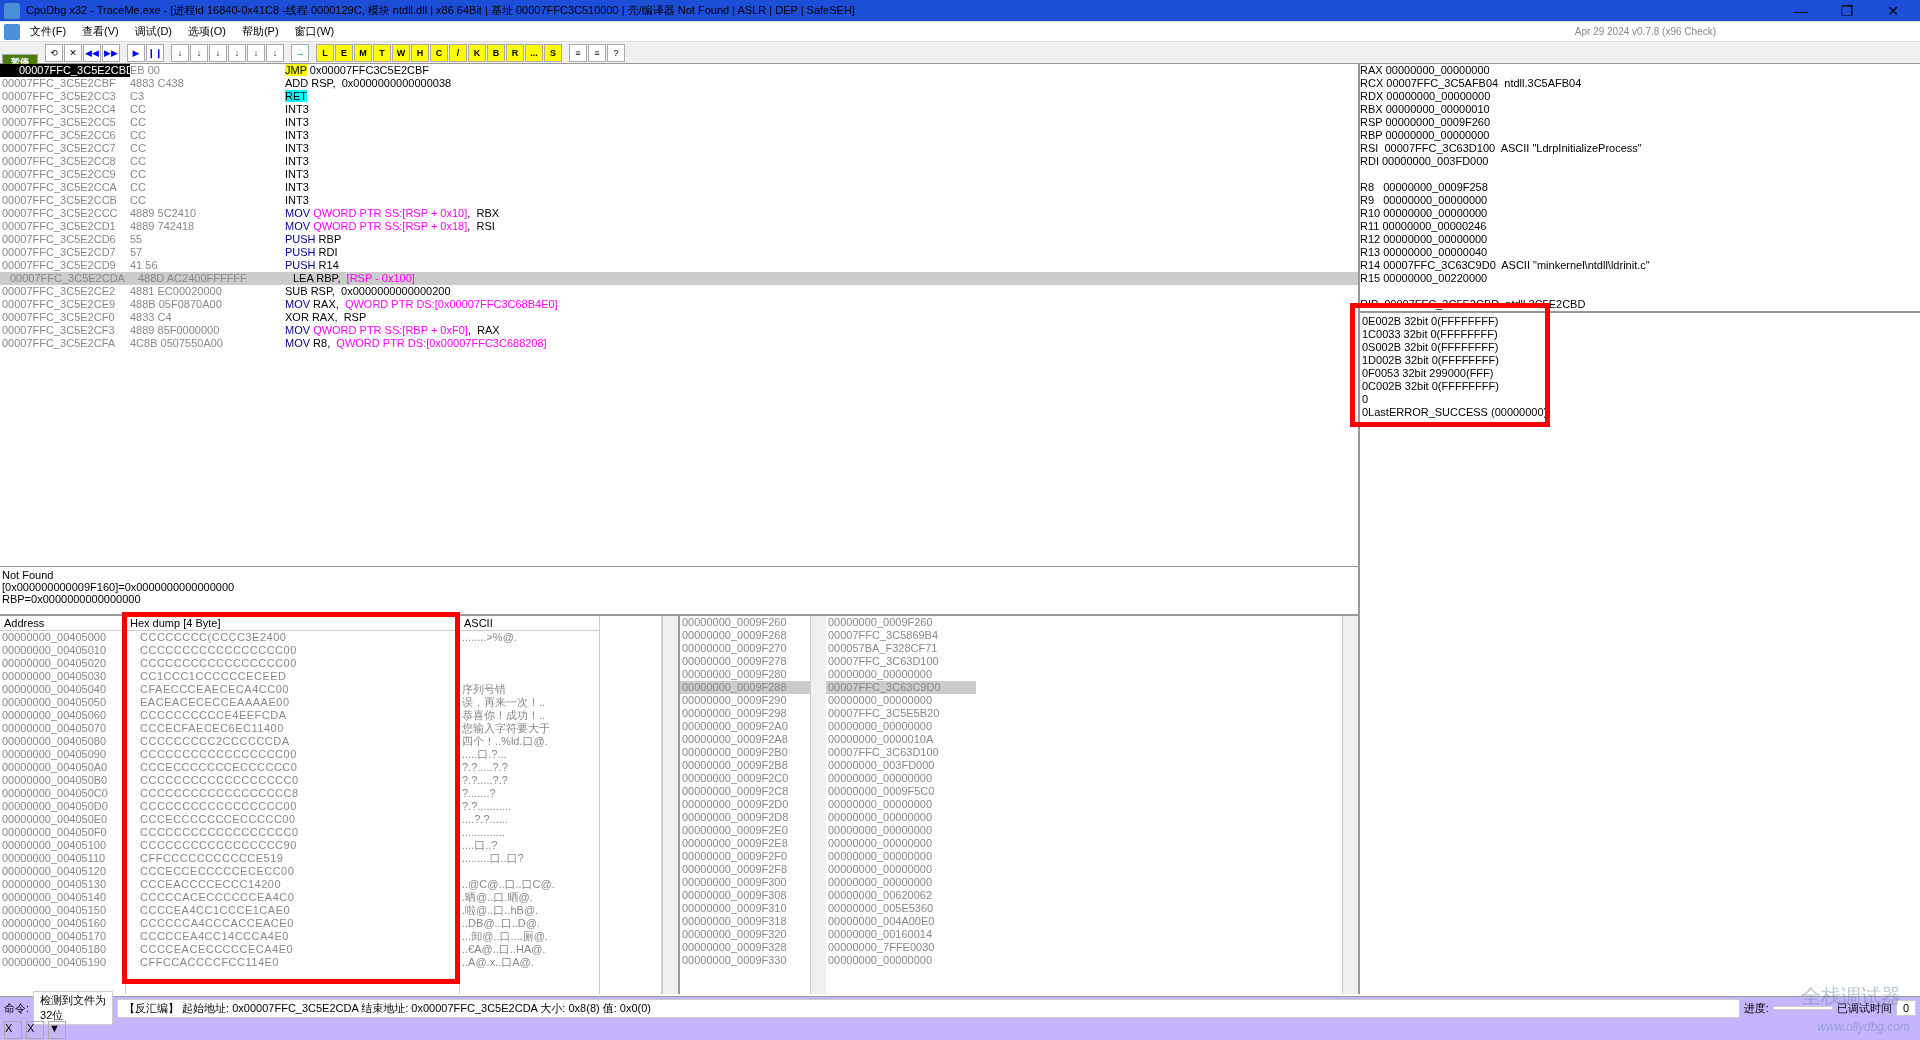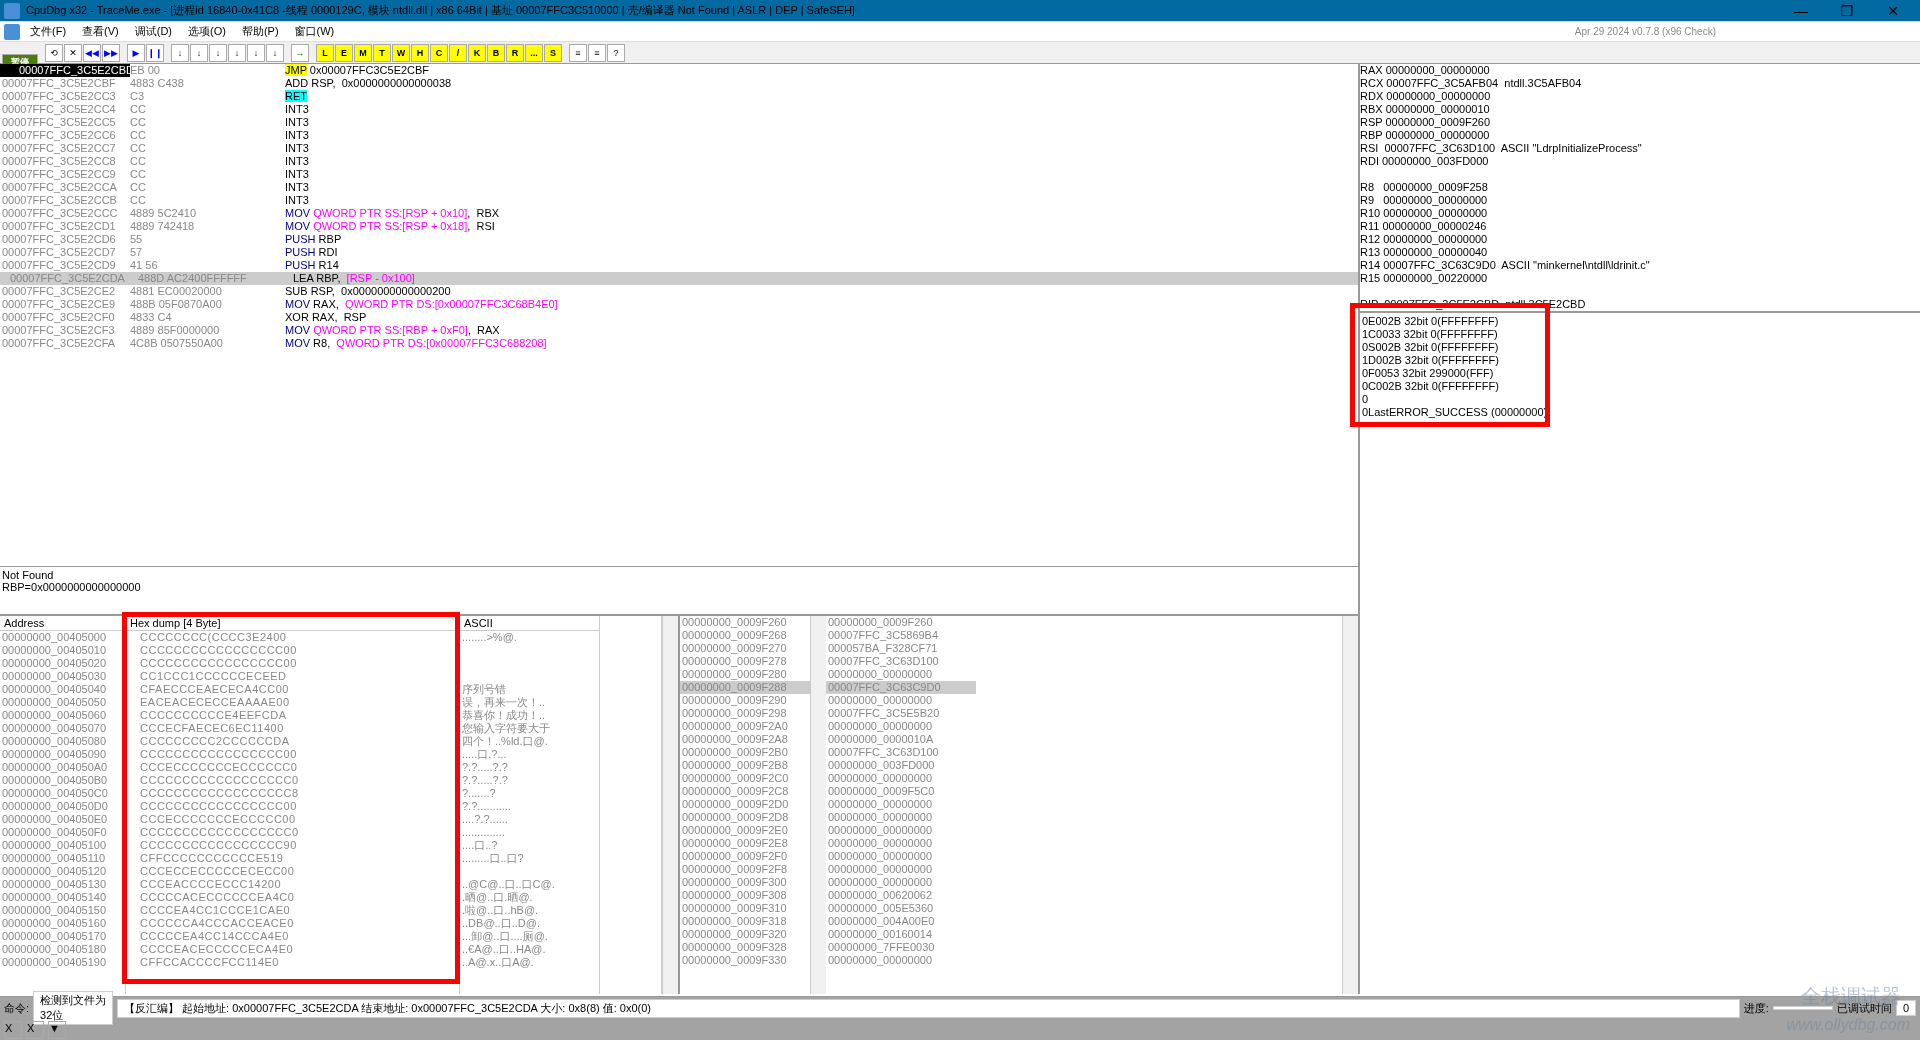--- a/index.html
+++ b/index.html
@@ -1,17 +1,17 @@
 <!DOCTYPE html>
 <html><head>
 <meta charset="utf-8">
 <style>
 * { margin: 0; padding: 0; box-sizing: border-box; font-family: "Microsoft YaHei", Arial, sans-serif; font-size: 11px; }
 body { background: #fff; width: 1920px; height: 1040px; overflow: hidden; position: relative; }
-.titlebar { height: 22px; background: #0369a1; display: flex; align-items: center; padding: 0 4px; border-bottom: 1px solid #ddd; }
+.titlebar { height: 22px; background: #1d4ed8; display: flex; align-items: center; padding: 0 4px; border-bottom: 1px solid #ddd; }
 .titlebar .icon { width: 16px; height: 16px; background: #4a90d9; border-radius: 2px; margin-right: 6px; }
 .titlebar .title { flex: 1; color: #000; }
 .titlebar .winbtns { display: flex; gap: 0; }
 .titlebar .winbtns span { width: 46px; height: 22px; display: flex; align-items: center; justify-content: center; color: #000; font-size: 14px; }
 .menubar { height: 20px; display: flex; align-items: center; padding: 0 4px; gap: 4px; border-bottom: 1px solid #ddd; }
 .menubar .micon { width: 16px; height: 16px; background: #4a90d9; border-radius: 2px; }
 .menubar span { padding: 2px 6px; color: #000; }
 .menubar .info { margin-left: auto; color: #888; font-size: 10px; padding-right: 200px; }
 .toolbar { height: 22px; display: flex; align-items: center; padding: 0 2px; gap: 0; border-bottom: 1px solid #999; background: #f0f0f0; }
 .toolbar .btn { width: 18px; height: 18px; border: 1px solid #aaa; background: #fff; display: flex; align-items: center; justify-content: center; font-size: 9px; margin-right: 1px; }
@@ -45,25 +45,25 @@
 .asccol .dump-row { color: #888; }
 .stack { width: 680px; display: flex; font-family: Consolas, monospace; font-size: 11px; border-left: 2px solid #999; }
 .stack-col { overflow: hidden; }
 .stack-row { height: 13px; line-height: 13px; padding-left: 2px; color: #888; white-space: pre; }
 .stack-row.hl { background: #ccc; }
 .regs { font-family: Consolas, monospace; font-size: 11px; padding: 0; border-bottom: 2px solid #999; }
 .regs div { height: 13px; line-height: 13px; white-space: pre; }
 .segs { font-family: Consolas, monospace; font-size: 11px; padding: 2px; position: relative; }
 .segs div { height: 13px; line-height: 13px; }
 .redbox1 { position: absolute; border: 5px solid #f00; z-index: 100; pointer-events: none; }
-.statusbar { position: absolute; bottom: 0; left: 0; right: 0; height: 44px; border-top: 1px solid #999; background: #a3a3a3; }
+.statusbar { position: absolute; bottom: 0; left: 0; right: 0; height: 44px; border-top: 1px solid #999; background: #c4b5fd; }
 .statusbar .row { display: flex; align-items: center; height: 22px; padding: 0 4px; gap: 4px; font-size: 11px; }
 .statusbar .cell { border: 1px solid #ccc; padding: 1px 6px; background: #fff; }
 .watermark { position: absolute; right: 19px; bottom: 30px; font-size: 20px; color: rgba(100,130,160,0.45); font-family: "KaiTi", serif; margin-top: 12px; }
-.watermark2 { position: absolute; right: 10px; bottom: 6px; font-size: 16px; color: rgba(100,130,160,0.45); font-style: italic; }
+.watermark2 { position: absolute; right: 10px; bottom: 6px; font-size: 12px; color: rgba(100,130,160,0.45); font-style: italic; }
 .scrollbar-v { width: 16px; background: #f0f0f0; border-left: 1px solid #ccc; }
 </style>
 </head>
 <body>
 
 <div class="titlebar">
   <div class="icon"></div>
   <div class="title">CpuDbg x32 - TraceMe.exe - [进程id 16840-0x41C8 -线程 0000129C, 模块 ntdll.dll | x86 64Bit | 基址 00007FFC3C510000 | 壳/编译器 Not Found | ASLR | DEP | SafeSEH]</div>
   <div class="winbtns">
     <span>—</span>
@@ -145,20 +145,21 @@
         <div class="disasm-row"><span class="addr">00007FFC_3C5E2CD9</span><span class="bytes">41 56</span><span class="mnem"><span class="hl-mov">PUSH</span> R14</span></div>
         <div class="disasm-row sel2"><span class="addr">00007FFC_3C5E2CDA</span><span class="bytes">488D AC2400FFFFFF</span><span class="mnem">LEA RBP,  <span class="hl-ptr">[RSP - 0x100]</span></span></div>
         <div class="disasm-row"><span class="addr">00007FFC_3C5E2CE2</span><span class="bytes">4881 EC00020000</span><span class="mnem">SUB RSP,  0x0000000000000200</span></div>
         <div class="disasm-row"><span class="addr">00007FFC_3C5E2CE9</span><span class="bytes">488B 05F0870A00</span><span class="mnem"><span class="hl-mov">MOV</span> RAX,  <span class="hl-ptr">QWORD PTR DS:[0x00007FFC3C68B4E0]</span></span></div>
         <div class="disasm-row"><span class="addr">00007FFC_3C5E2CF0</span><span class="bytes">4833 C4</span><span class="mnem">XOR RAX,  RSP</span></div>
         <div class="disasm-row"><span class="addr">00007FFC_3C5E2CF3</span><span class="bytes">4889 85F0000000</span><span class="mnem"><span class="hl-mov">MOV </span><span class="hl-ptr">QWORD PTR SS:[RBP + 0xF0]</span>,  RAX</span></div>
         <div class="disasm-row"><span class="addr">00007FFC_3C5E2CFA</span><span class="bytes">4C8B 0507550A00</span><span class="mnem"><span class="hl-mov">MOV</span> R8,  <span class="hl-ptr">QWORD PTR DS:[0x00007FFC3C688208]</span></span></div>
       </div>
     <div class="info-pane" id="infopane">
         <div>Not Found</div>
+        <div>[0x000000000009F160]=0x0000000000000000</div>
         <div>RBP=0x0000000000000000</div>
       </div>
     <div class="bottom">
       <div class="dump">
         <div class="dump-col" style="width:126px">
           <div class="dump-hdr">Address</div>
           <div class="dump-body" id="dumpaddr">
               <div class="dump-row">00000000_00405000</div>
               <div class="dump-row">00000000_00405010</div>
               <div class="dump-row">00000000_00405020</div>

